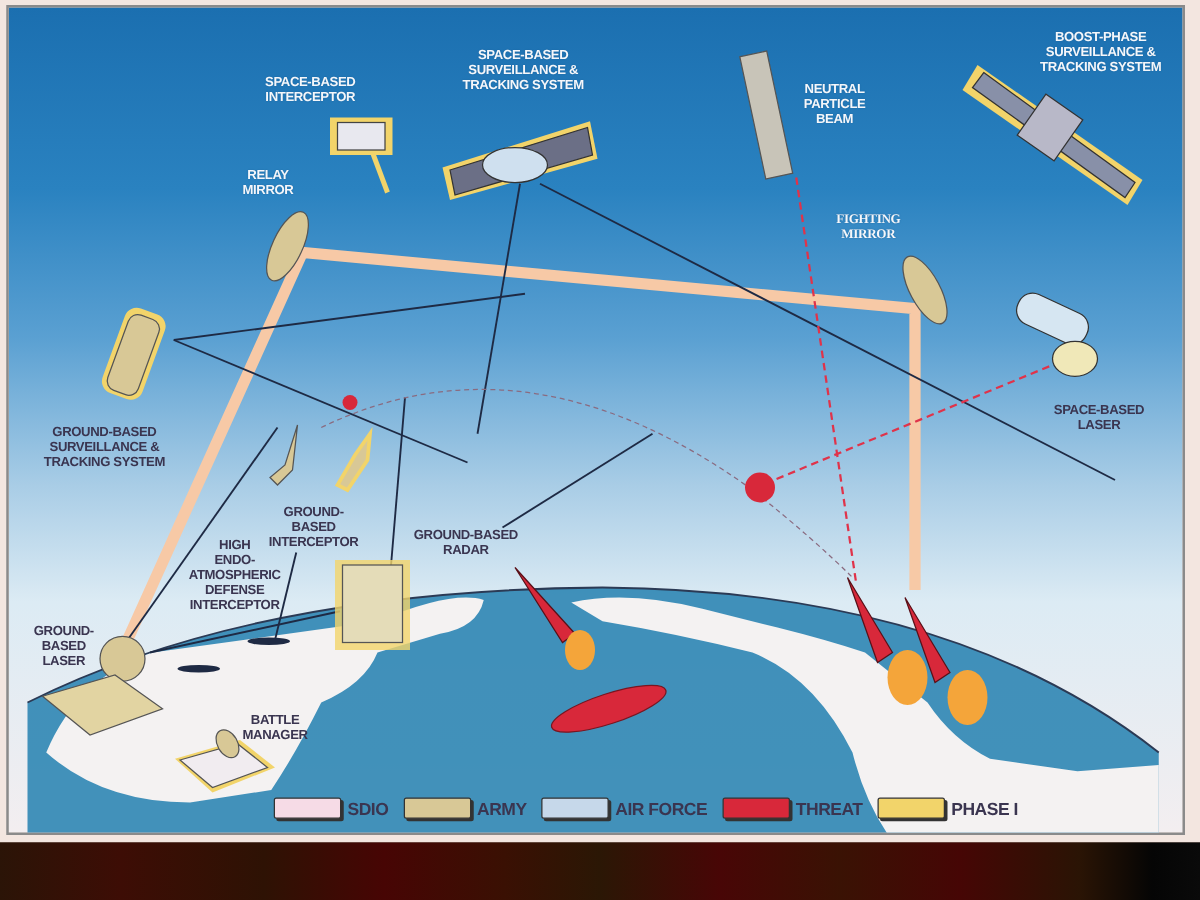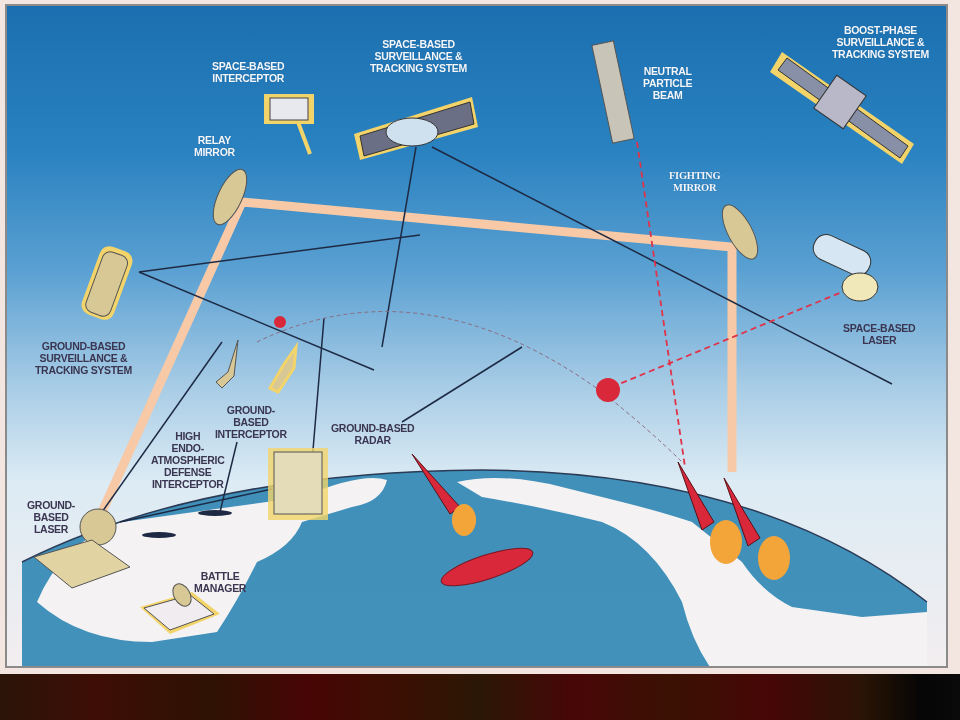--- a/index.html
+++ b/index.html
@@ -152,15 +152,37 @@
 DEFENSE
 INTERCEPTOR</span></div>
     <div class="lbl dark" style="left:324px;top:416px;"><span style="white-space:pre-line">GROUND-BASED
 RADAR</span></div>
     <div class="lbl dark" style="left:20px;top:493px;"><span style="white-space:pre-line">GROUND-
 BASED
 LASER</span></div>
     <div class="lbl dark" style="left:187px;top:564px;"><span style="white-space:pre-line">BATTLE
 MANAGER</span></div>
 
+    <div class="legend">
+      <div class="legend-item">
+        <span class="swatch" style="background:#f6dbe6"></span>
+        <span class="legend-text">SDIO</span>
+      </div>
+      <div class="legend-item">
+        <span class="swatch" style="background:#d8c896"></span>
+        <span class="legend-text">ARMY</span>
+      </div>
+      <div class="legend-item">
+        <span class="swatch" style="background:#c6d8ea"></span>
+        <span class="legend-text">AIR FORCE</span>
+      </div>
+      <div class="legend-item">
+        <span class="swatch" style="background:#d8283a"></span>
+        <span class="legend-text">THREAT</span>
+      </div>
+      <div class="legend-item">
+        <span class="swatch" style="background:#f2d46a"></span>
+        <span class="legend-text">PHASE I</span>
+      </div>
+    </div>
   </div>
 </div>
 <div class="bottom-bar"></div>
 
 </body></html>

